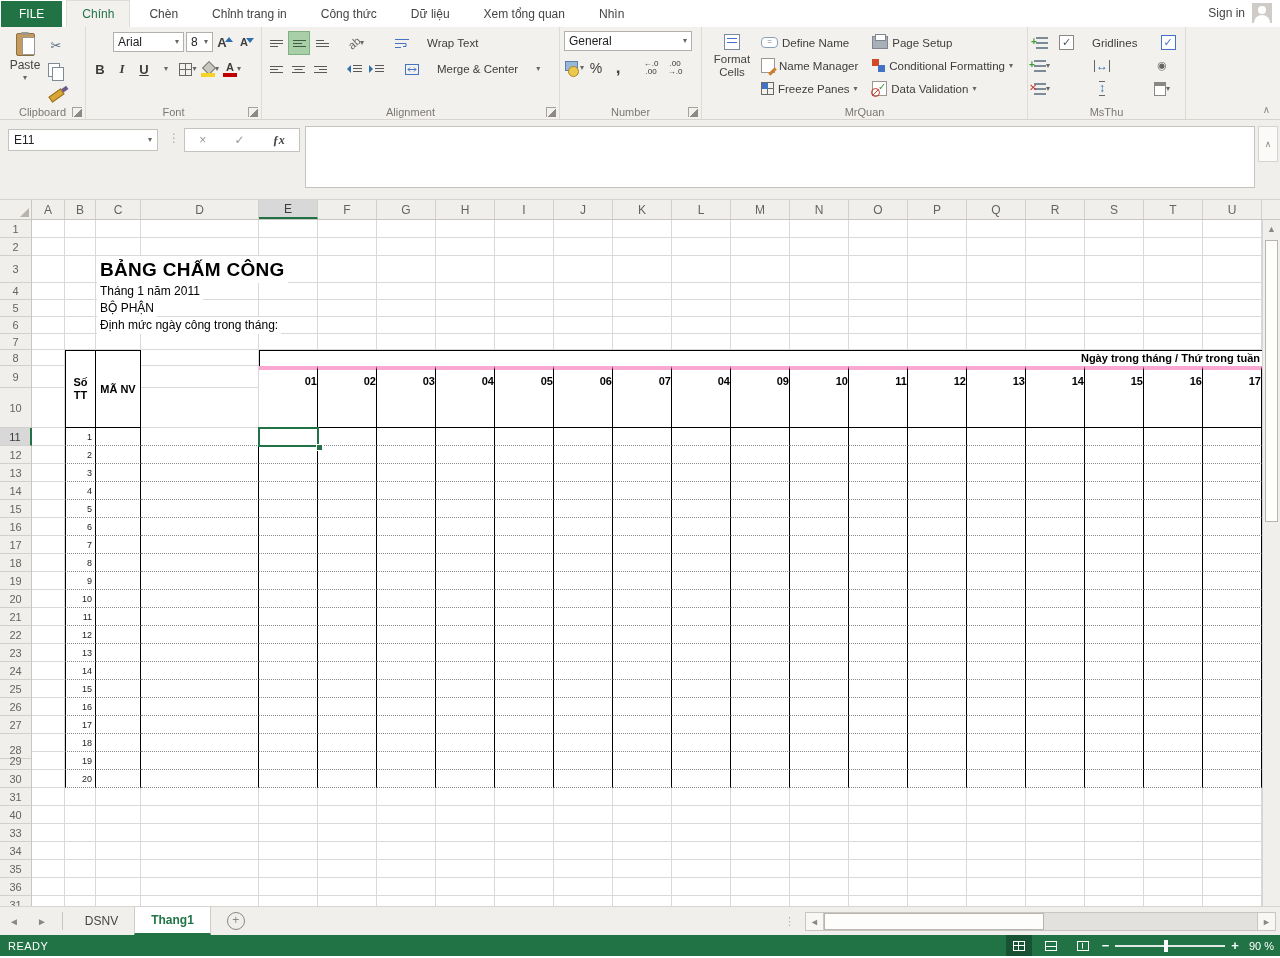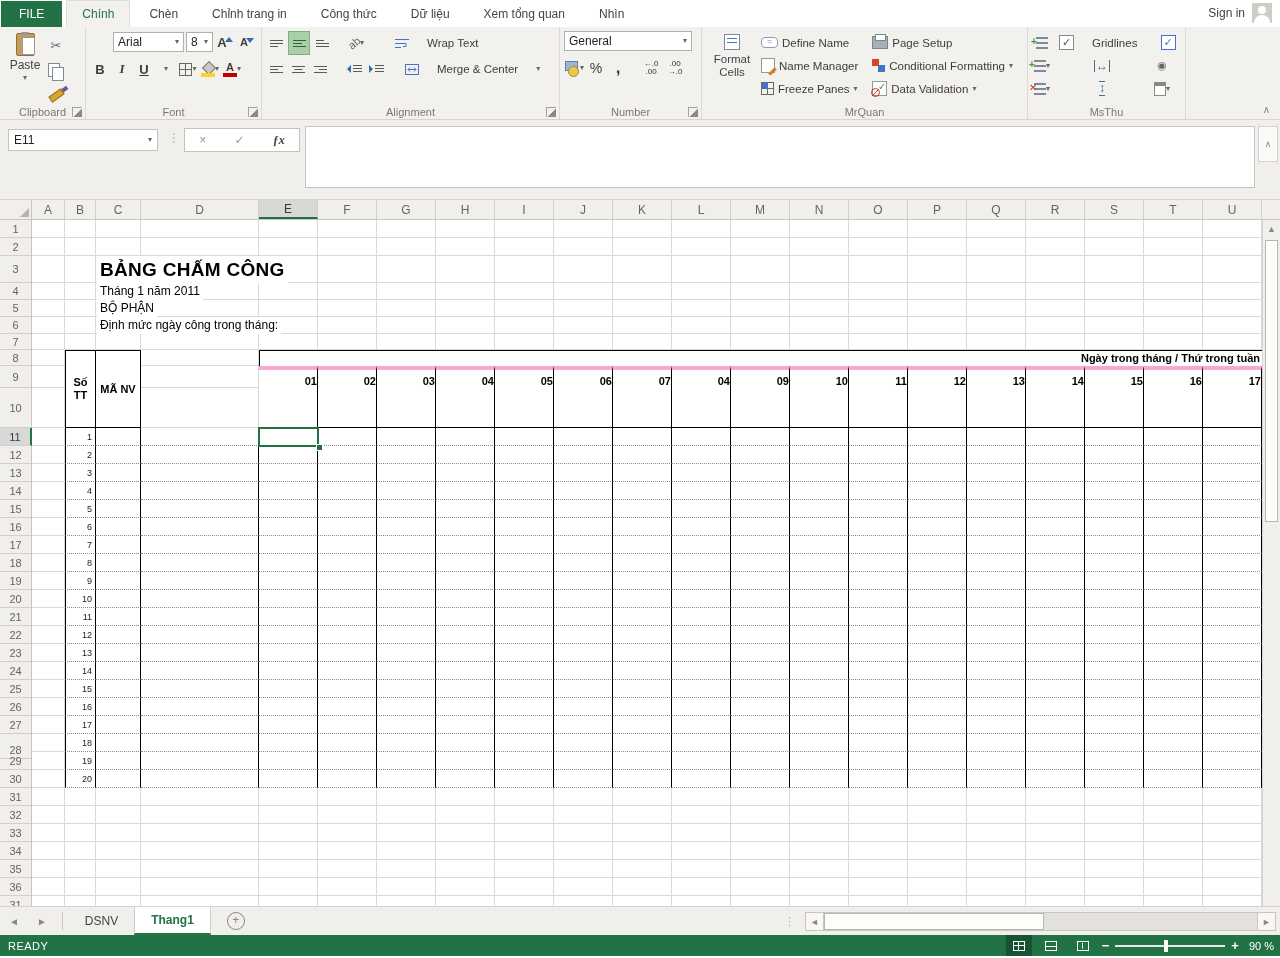--- a/index.html
+++ b/index.html
@@ -519,21 +519,21 @@
         <div class="rowh" style="top: 406px; height: 18px;">22</div>
         <div class="rowh" style="top: 424px; height: 18px;">23</div>
         <div class="rowh" style="top: 442px; height: 18px;">24</div>
         <div class="rowh" style="top: 460px; height: 18px;">25</div>
         <div class="rowh" style="top: 478px; height: 18px;">26</div>
         <div class="rowh" style="top: 496px; height: 18px;">27</div>
         <div class="rowh" style="top: 521px; height: 18px;">28</div>
         <div class="rowh" style="top: 532px; height: 18px;">29</div>
         <div class="rowh" style="top: 550px; height: 18px;">30</div>
         <div class="rowh" style="top: 568px; height: 18px;">31</div>
-        <div class="rowh" style="top: 586px; height: 18px;">32</div>
+        <div class="rowh" style="top: 586px; height: 18px;">40</div>
         <div class="rowh" style="top: 604px; height: 18px;">33</div>
         <div class="rowh" style="top: 622px; height: 18px;">34</div>
         <div class="rowh" style="top: 640px; height: 18px;">35</div>
         <div class="rowh" style="top: 658px; height: 18px;">36</div>
         <div class="rowh" style="top: 676px; height: 18px;">31</div>
       </div>
     <div class="gridarea" id="gridarea">
         <div class="vline" style="left: 32px;"></div>
         <div class="vline" style="left: 63px;"></div>
         <div class="vline" style="left: 108px;"></div>

